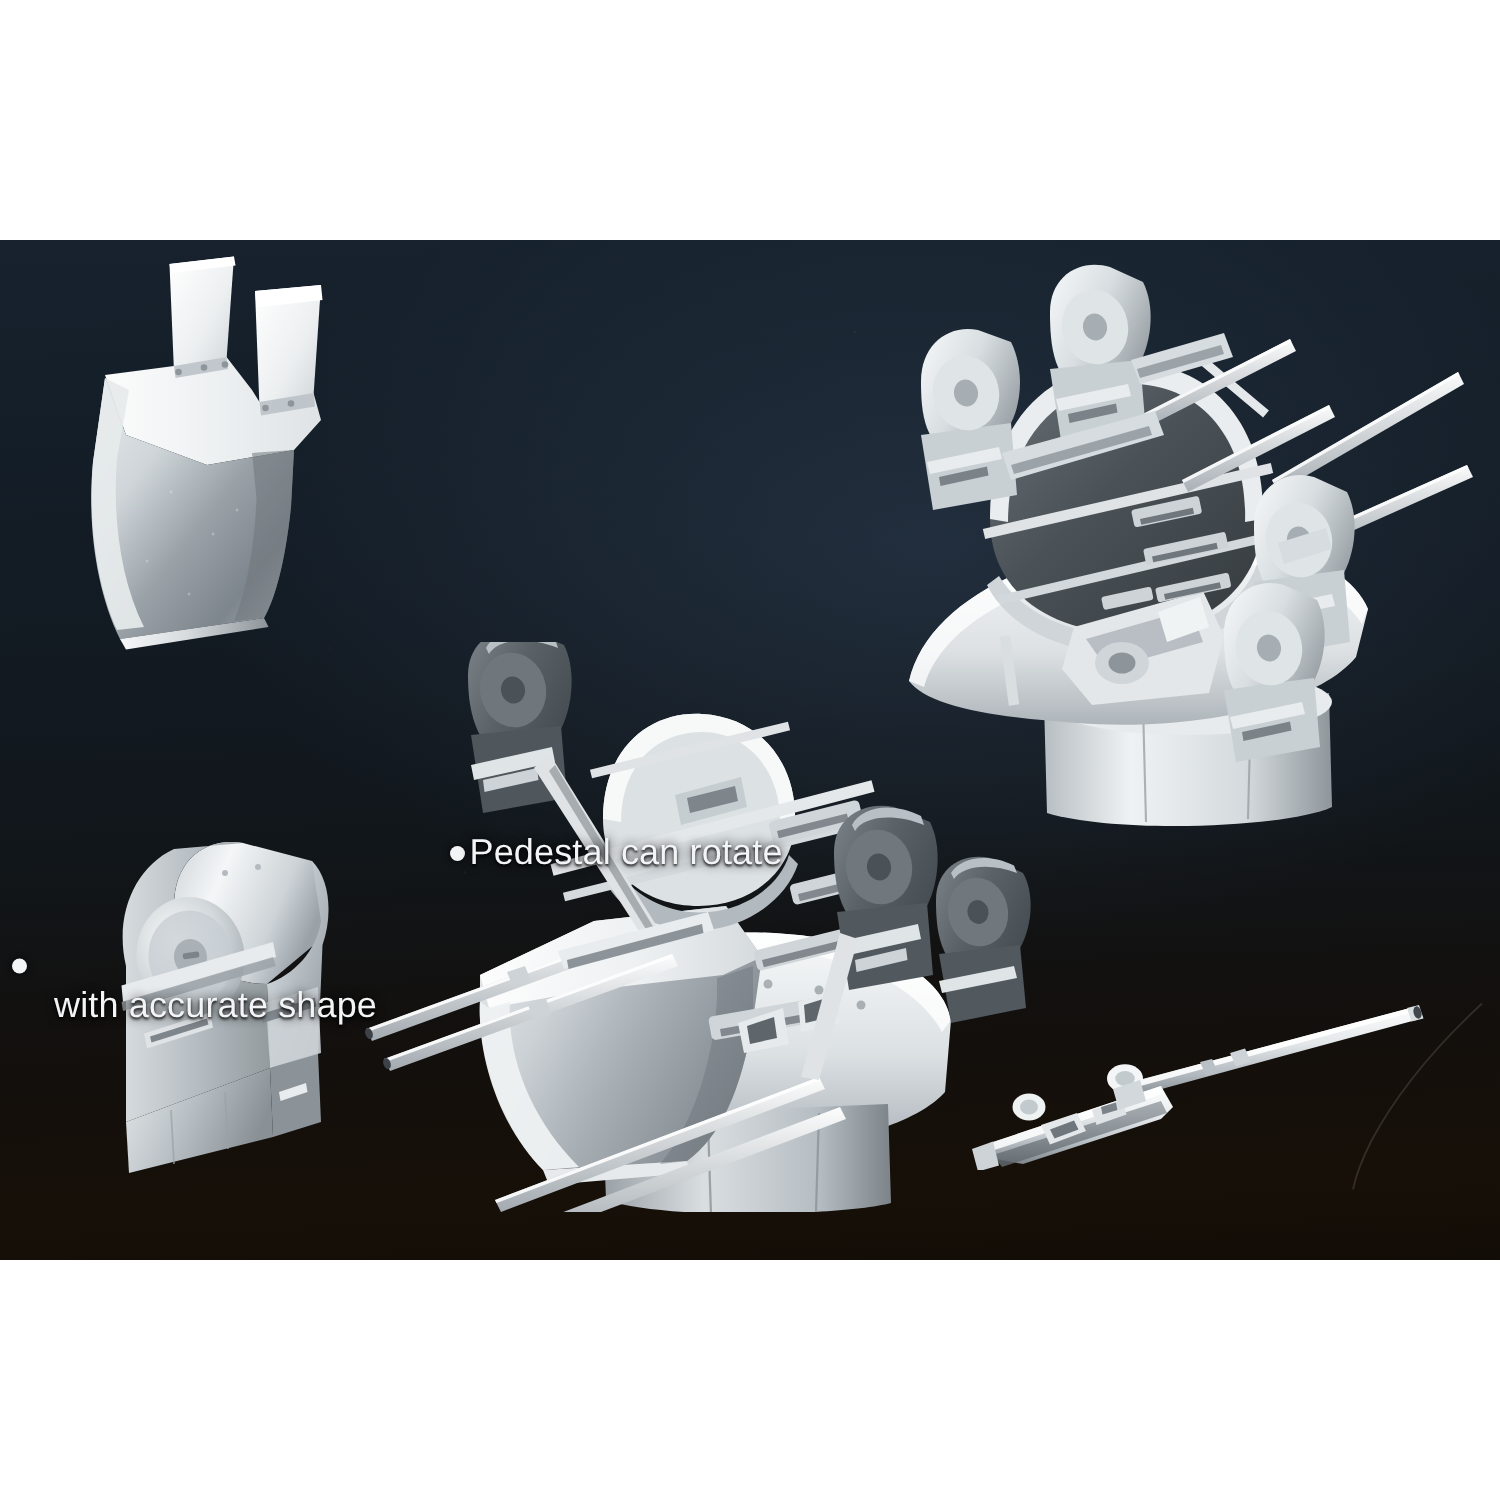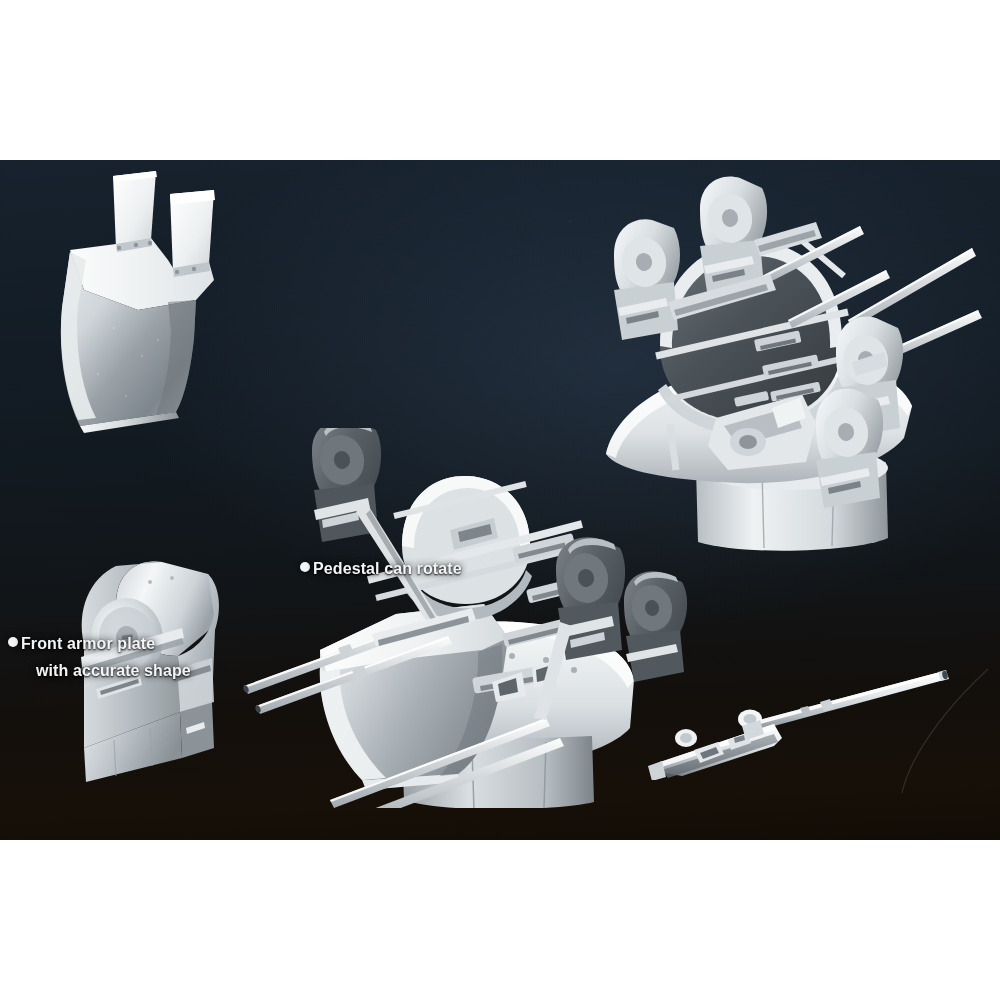--- a/index.html
+++ b/index.html
@@ -36,22 +36,22 @@
       radial-gradient(circle at 66% 29%, rgba(255,255,255,.06) 0 .5px, transparent 1.1px),
       radial-gradient(circle at 22% 40%, rgba(255,255,255,.05) 0 .5px, transparent 1.1px);
     background-size:100% 100%;
   }
   
   #scratch{position:absolute;right:10px;bottom:45px;width:180px;height:130px;
     pointer-events:none;opacity:.45;}
 
   
   .caption{
-    position:absolute;color:#f2f4f6;font-size:16px;line-height:27px;
-    font-weight:700;letter-spacing:.1px;white-space:pre-line;
+    position:absolute;color:#f2f4f6;font-size:24px;line-height:27px;
+    font-weight:400;letter-spacing:.1px;white-space:pre-line;
     text-shadow:0 0 7px rgba(0,0,0,.95),0 1px 2px rgba(0,0,0,.9);
   }
   .caption .bullet{
     display:inline-block;width:10px;height:10px;border-radius:50%;
     background:#f2f4f6;margin-right:3px;vertical-align:2px;
     box-shadow:0 0 5px rgba(0,0,0,.8);
   }
   .cap-lines{display:inline;}
   .cap-l2{display:block;margin-left:28px;}
 
@@ -556,18 +556,18 @@
 
     <svg id="scratch" viewBox="0 0 180 130">
       <path d="M178,4 C150,30 122,62 104,96 C98,108 94,118 92,128" stroke="#6b6256" stroke-width="1.2" fill="none" opacity=".8"></path>
     </svg>
 
     <div class="caption" id="cap-pedestal">
       <span class="bullet"></span><span class="cap-lines">Pedestal can rotate</span>
     </div>
 
     <div class="caption" id="cap-armor">
-      <span class="bullet"></span><span class="cap-lines">Front armor plate</span>
+      <span class="bullet"></span>
       <span class="cap-l2">with accurate shape</span>
     </div>
 
   </div>
 </div>
 
 </body></html>

